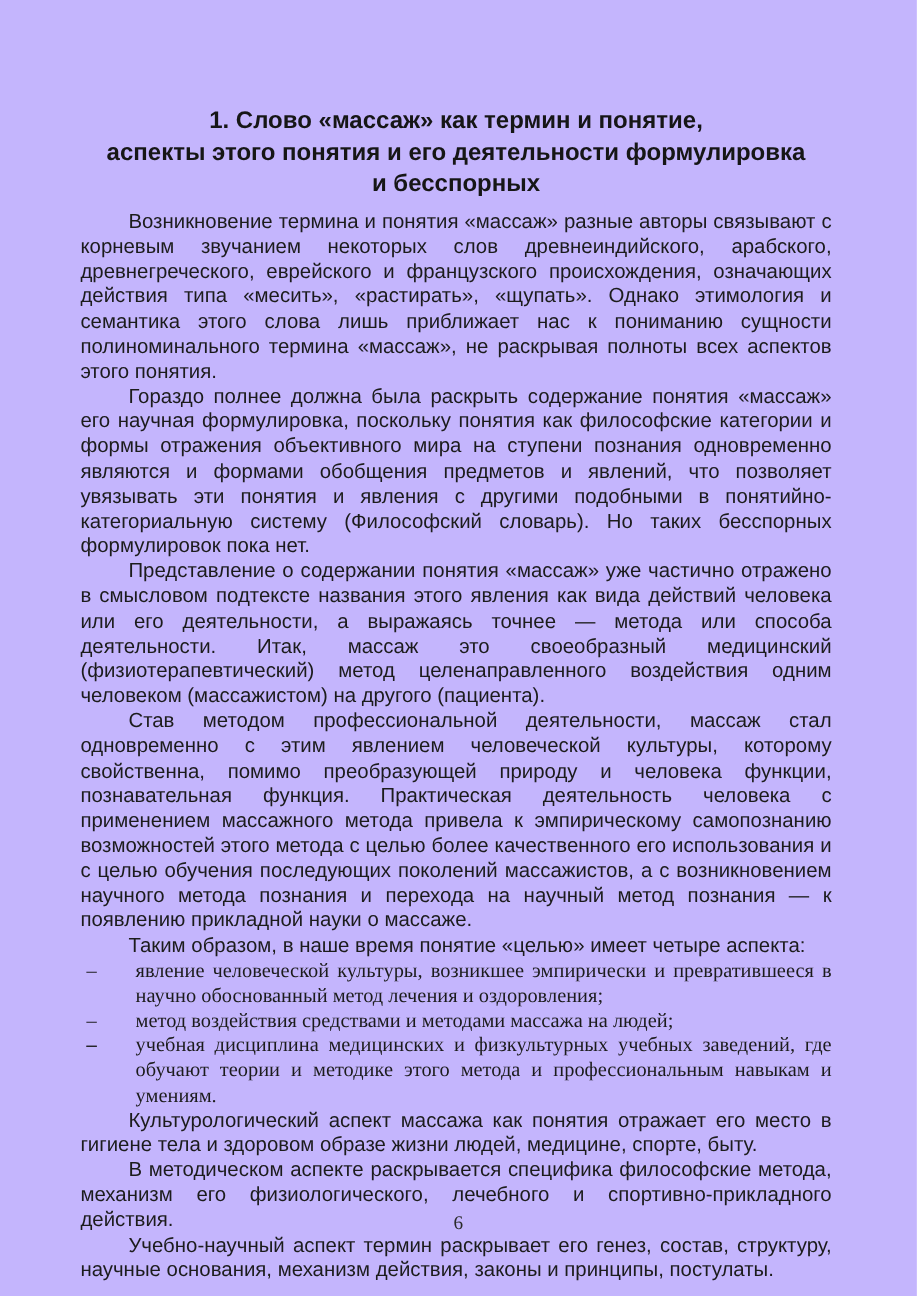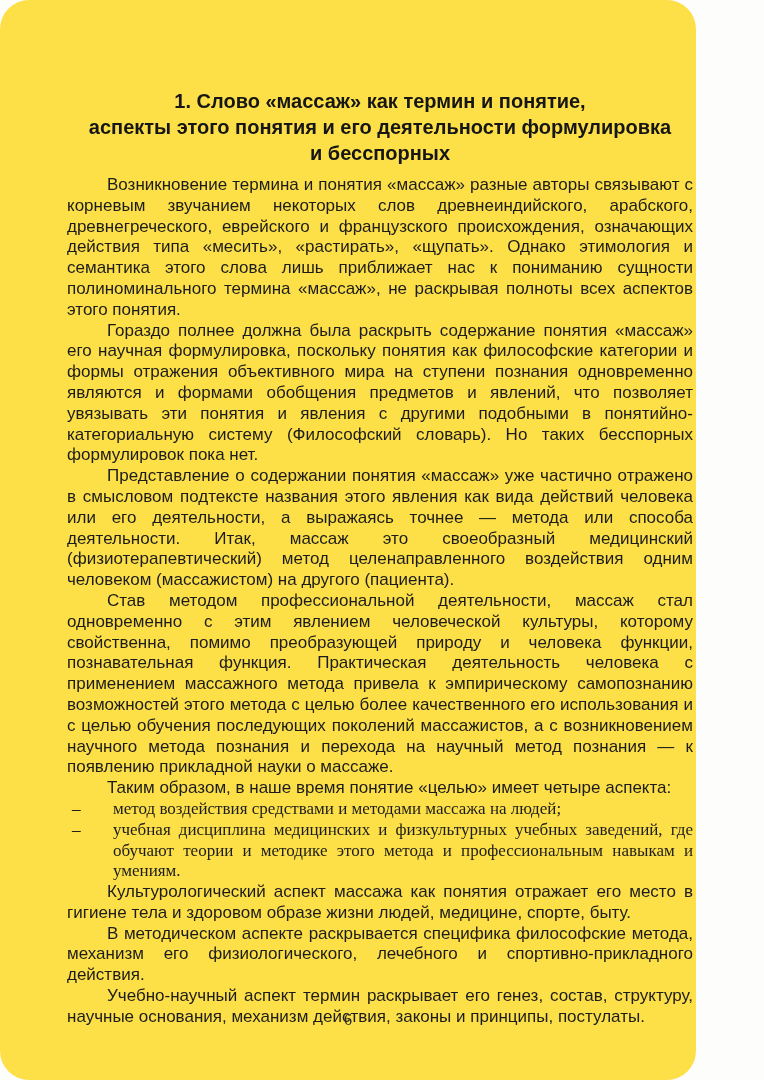--- a/index.html
+++ b/index.html
@@ -7,25 +7,24 @@
     padding: 0;
   }
   body {
     width: 764px;
     height: 1080px;
     background: #fdfdfc;
     overflow: hidden;
   }
   .page {
     position: relative;
-    width: 696px;
+    width: 764px;
     height: 1080px;
-    background: #fde047;
+    background: #c4b5fd;
     color: #1c1c1c;
-    border-radius: 29px;
   }
   .content {
     position: absolute;
     left: 67px;
     top: 88px;
     width: 626px;
   }
   .title {
     font-family: "Liberation Sans", sans-serif;
     font-weight: bold;
@@ -89,20 +88,21 @@
     <p class="body-par">Возникновение термина и понятия «массаж» разные авторы связывают с корневым звучанием некоторых слов древнеиндийского, арабского, древнегреческого, еврейского и французского происхождения, означающих действия типа «месить», «растирать», «щупать». Однако этимология и семантика этого слова лишь приближает нас к пониманию сущности полиноминального термина «массаж», не раскрывая полноты всех аспектов этого понятия.</p>
     <p class="body-par">Гораздо полнее должна была раскрыть содержание понятия «массаж» его научная формулировка, поскольку понятия как философские категории и формы отражения объективного мира на ступени познания одновременно являются и формами обобщения предметов и явлений, что позволяет увязывать эти понятия и явления с другими подобными в понятийно-категориальную систему (Философский словарь). Но таких бесспорных формулировок пока нет.</p>
     <p class="body-par">Представление о содержании понятия «массаж» уже частично отражено в смысловом подтексте названия этого явления как вида действий человека или его деятельности, а выражаясь точнее — метода или способа деятельности. Итак, массаж это своеобразный медицинский (физиотерапевтический) метод целенаправленного воздействия одним человеком (массажистом) на другого (пациента).</p>
     <p class="body-par">Став методом профессиональной деятельности, массаж стал одновременно с этим явлением человеческой культуры, которому свойственна, помимо преобразующей природу и человека функции, познавательная функция. Практическая деятельность человека с применением массажного метода привела к эмпирическому самопознанию возможностей этого метода с целью более качественного его использования и с целью обучения последующих поколений массажистов, а с возникновением научного метода познания и перехода на научный метод познания — к появлению прикладной науки о массаже.</p>
 
     <p class="body-par">Таким образом, в наше время понятие «целью» имеет четыре аспекта:</p>
 
     <div class="aspects-list">
       <div class="list-item">
         <span class="marker">–</span>
+        <span class="li-text">явление человеческой культуры, возникшее эмпирически и превратившееся в научно обоснованный метод лечения и оздоровления;</span>
       </div>
       <div class="list-item">
         <span class="marker">–</span>
         <span class="li-text">метод воздействия средствами и методами массажа на людей;</span>
       </div>
       <div class="list-item">
         <span class="marker">–</span>
       </div>
       <div class="list-item">
         <span class="marker">–</span>

